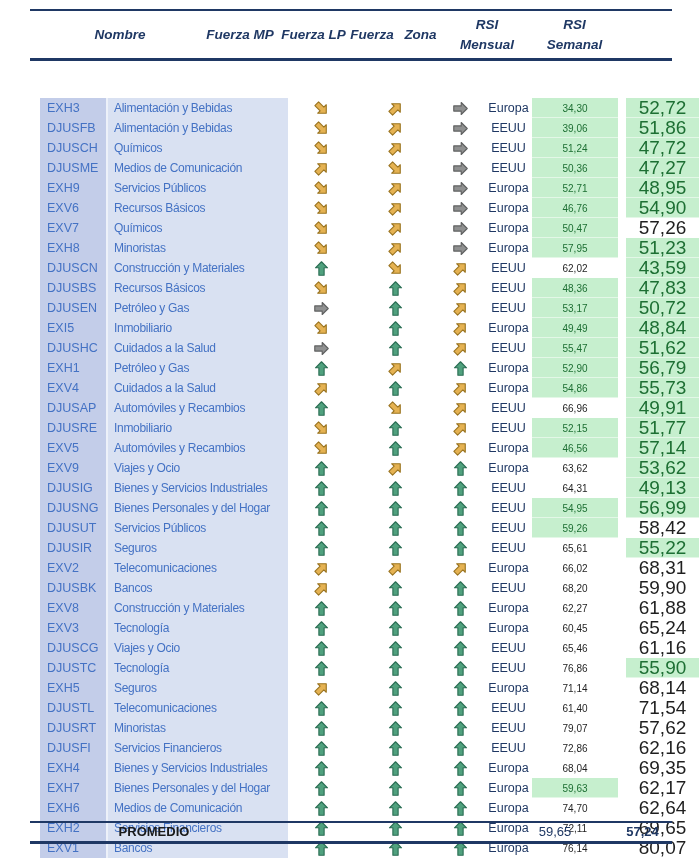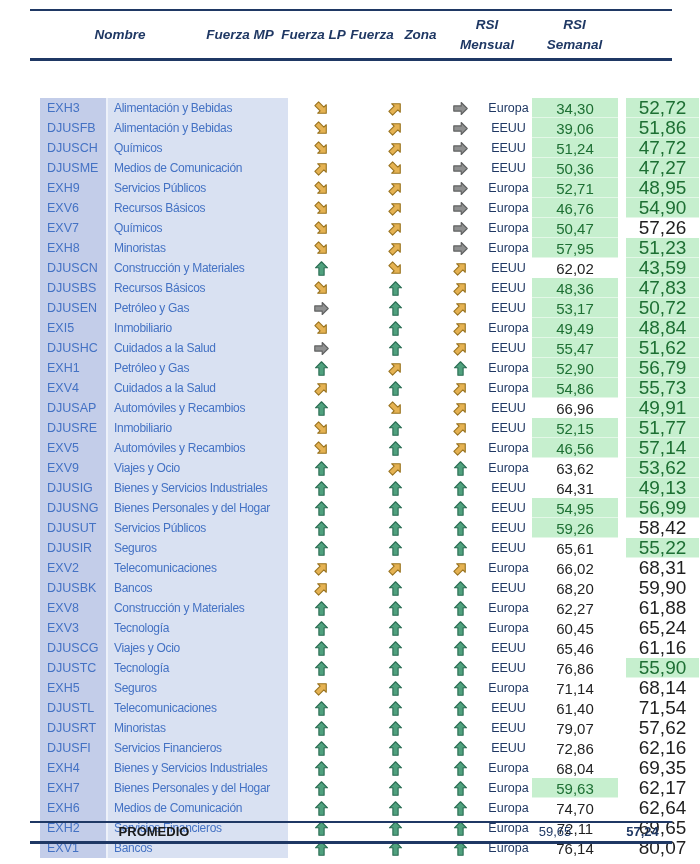--- a/index.html
+++ b/index.html
@@ -28,21 +28,21 @@
   .row{display:flex;height:20px;align-items:stretch;}
   .cellc{display:flex;align-items:center;}
   .c-ticker{width:68px;box-sizing:border-box;padding-left:7px;background:var(--ticker-bg);
             color:var(--cell-blue-text);font-size:12.5px;border-right:2px solid #EDF1F9;}
   .c-nombre{width:180px;box-sizing:border-box;padding-left:6px;background:var(--nombre-bg);
             color:var(--cell-blue-text);font-size:12px;letter-spacing:-0.3px;white-space:nowrap;overflow:hidden;}
   .c-lp{width:67px;justify-content:center;}
   .c-mp{width:80px;justify-content:center;}
   .c-f{width:50px;justify-content:center;}
   .c-zona{width:47px;justify-content:center;color:var(--navy);font-size:12.5px;}
-  .c-m{width:86px;justify-content:center;font-size:15px;}
+  .c-m{width:86px;justify-content:center;font-size:10px;}
   .c-gap{width:8px;}
   .c-s{width:73px;justify-content:center;font-size:19px;}
   .bg-green{background:var(--green-bg);color:var(--green-text);box-shadow:inset 0 -1px rgba(255,255,255,0.5);}
   .bg-white{background:#fff;color:var(--white-value-text);}
   .arrow{display:inline-flex;width:17px;height:17px;}
   .arrow svg{display:block;}
 
   .footer-row{position:absolute;left:40px;top:822px;height:19px;display:flex;align-items:center;}
   .f-label{width:228px;text-align:center;font-weight:bold;font-size:13px;color:#1A1A1A;}
   .f-spacer{width:244px;}

